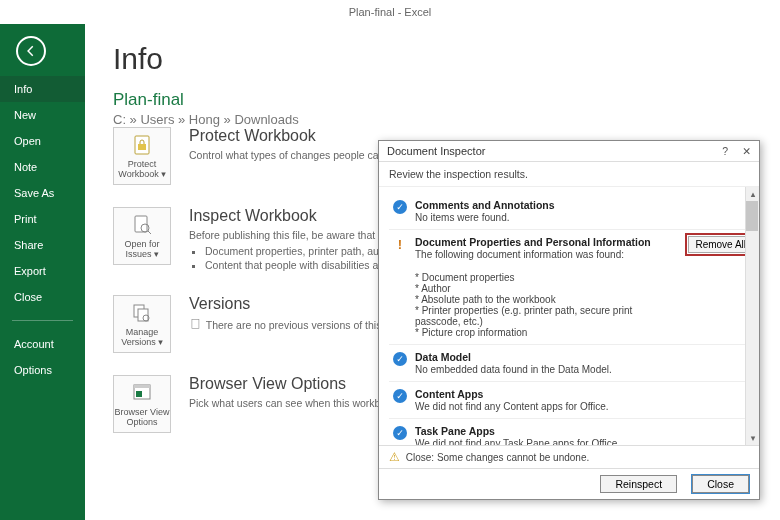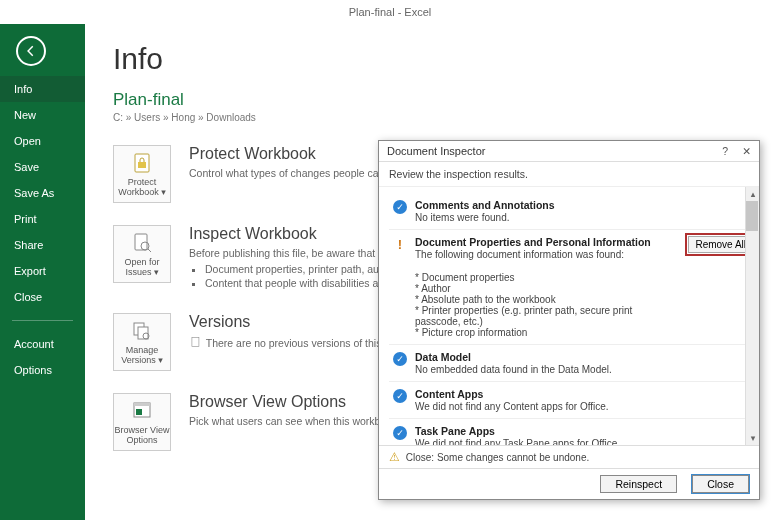--- a/index.html
+++ b/index.html
@@ -7,21 +7,21 @@
   .titlebar { height: 24px; background: #fff; text-align: center; font-size: 11px; color: #666; line-height: 24px; }
   .shell { display: flex; height: calc(100% - 24px); }
   .sidebar { width: 85px; background: #0e6b38; color: #fff; display: flex; flex-direction: column; padding-top: 4px; }
   .back-circle { width: 30px; height: 30px; border: 2px solid #fff; border-radius: 50%; margin: 8px 0 10px 16px; display: flex; align-items: center; justify-content: center; font-size: 16px; cursor: pointer; }
   .nav-item { font-size: 11px; padding: 7px 14px; cursor: pointer; }
   .nav-item.sel { background: #125c34; }
   .nav-sep { height: 1px; background: rgba(255,255,255,0.3); margin: 10px 12px; }
   .main { flex: 1; padding: 18px 28px; background: #fff; overflow: hidden; }
   .page-title { font-size: 30px; font-weight: 300; color: #333; margin-bottom: 14px; }
   .doc-name { color: #1a7a44; font-size: 17px; }
-  .doc-path { color: #777; font-size: 10px; margin-top: 2px; margin-bottom: 22px; }
+  .doc-path { color: #777; font-size: 13px; margin-top: 2px; margin-bottom: 0; }
   .section { display: flex; gap: 18px; margin-bottom: 22px; }
   .big-btn { width: 58px; height: 58px; border: 1px solid #ccc; background: #fafafa; display: flex; flex-direction: column; align-items: center; justify-content: center; font-size: 9px; color: #555; text-align: center; line-height: 1.1; gap: 3px; cursor: pointer; }
   .big-btn svg { width: 24px; height: 24px; }
   .sec-body { flex: 1; }
   .sec-title { font-size: 16px; color: #444; margin-bottom: 4px; }
   .sec-desc { font-size: 10.5px; color: #666; }
   .sec-list { font-size: 10.5px; color: #666; padding-left: 16px; margin-top: 4px; }
   .sec-list li { margin-bottom: 2px; list-style: square; }
   .ver-icon { width: 14px; height: 14px; vertical-align: -2px; }
 
@@ -59,21 +59,21 @@
 <div class="shell">
   <div class="sidebar">
     <div class="back-circle">
       <svg viewBox="0 0 24 24" width="14" height="14">
           <path d="M15 4l-8 8 8 8" stroke="#fff" stroke-width="2.5" fill="none"></path>
         </svg>
     </div>
     <div class="nav-item sel">Info</div>
     <div class="nav-item">New</div>
     <div class="nav-item">Open</div>
-    <div class="nav-item">Save</div>
+    <div class="nav-item">Note</div>
     <div class="nav-item">Save As</div>
     <div class="nav-item">Print</div>
     <div class="nav-item">Share</div>
     <div class="nav-item">Export</div>
     <div class="nav-item">Close</div>
     <div class="nav-sep"></div>
     <div class="nav-item">Account</div>
     <div class="nav-item">Options</div>
   </div>
 

